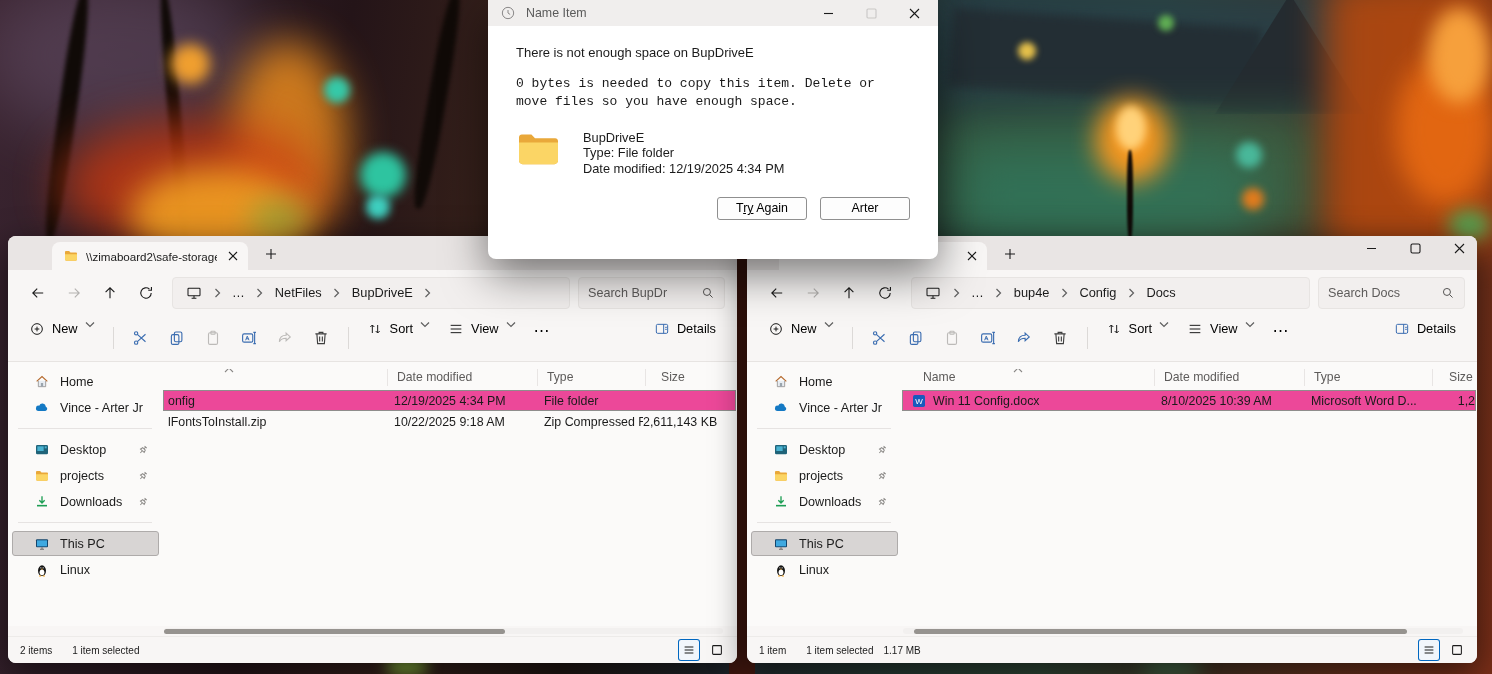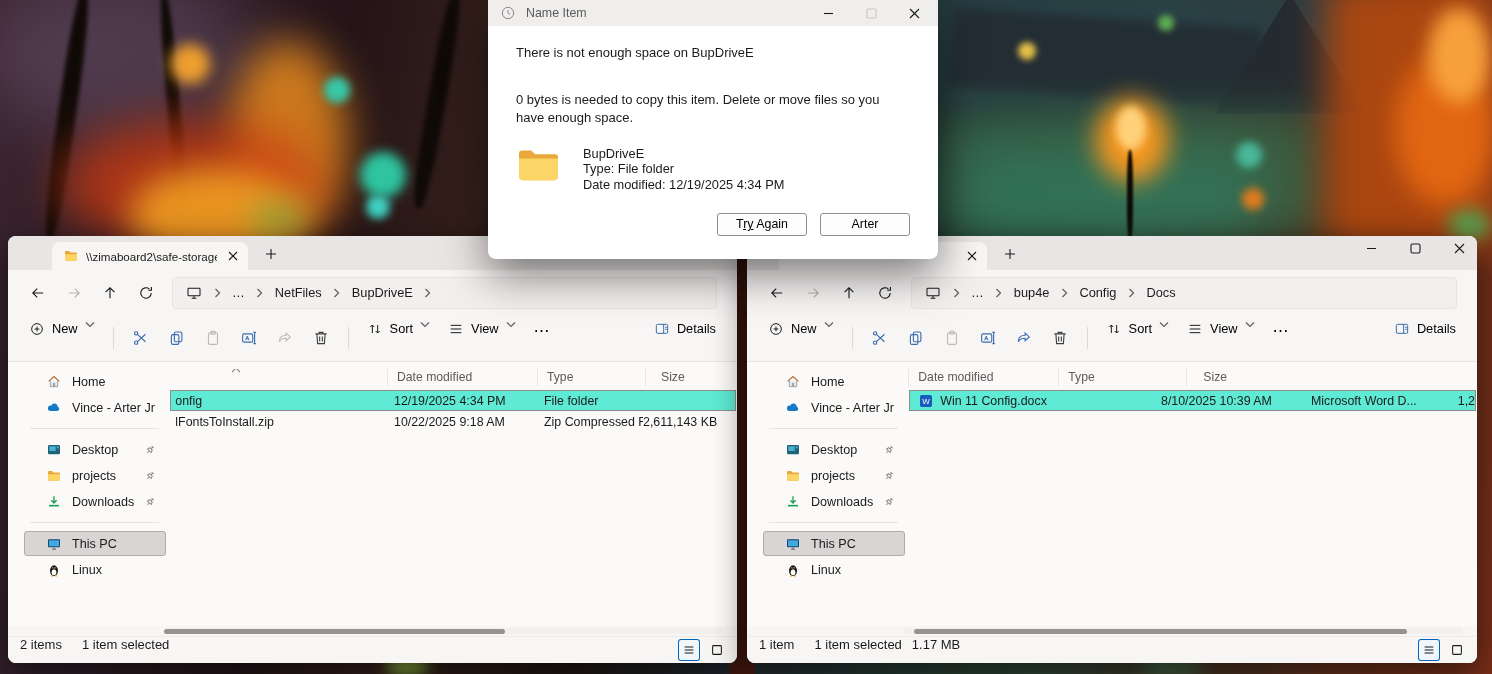--- a/index.html
+++ b/index.html
@@ -37,66 +37,66 @@
   .searchbox input { border:0; background:transparent; outline:0; flex:1; min-width:0; font-size:12.6px; font-family:inherit; color:#1b1b1b; }
   .searchbox input::placeholder { color:#5e5c5b; opacity:1; }
 
   .toolbar { flex:0 0 47px; display:flex; align-items:center; padding:0 12px; border-bottom:1px solid #e7e4e2; }
   .tbtn { display:flex; align-items:flex-start; gap:7px; padding:0 9px; height:34px; border-radius:4px; font-size:12.8px; flex:none; }
   .tico { width:36px; height:34px; display:grid; place-items:center; border-radius:4px; flex:none; }
   .tsep { width:1px; height:22px; background:#dcd9d7; margin:0 9px; flex:none; }
   .spacer { flex:1; }
 
   .content { flex:1; min-height:0; display:flex; background:#fbfaf9; }
-  .sidebar { flex:0 0 154px; padding-top:7px; font-size:12.6px;padding-left:12px; }
+  .sidebar { flex:0 0 154px; padding-top:7px; font-size:12.6px; }
   .snav { height:25px; display:flex; align-items:center; gap:10px; padding:0 9px 0 21px; margin:0 3px 1px 4px; border:1px solid transparent; border-radius:3px; }
   .snav.sel { background:#d8d5d4; border-color:#aeabaa; }
   .snav .lbl { white-space:nowrap; overflow:hidden; }
   .snav .pin { margin-left:auto; }
   .pin svg { transform:rotate(42deg); }
   .sdiv { height:1px; background:#e6e3e2; margin:8px 10px; }
 
   .filelist { flex:1; min-width:0; padding-top:3px; font-size:12.4px; overflow:hidden; }
   .cols { display:flex; height:25px; align-items:center; font-size:12.2px; color:#5d5b5a; }
   .hc { padding-left:9px; height:17px; line-height:17px; border-left:1px solid #e8e5e4; white-space:nowrap; overflow:hidden; flex:none; }
   .hc.first { border-left:0; }
   .hc.name { flex:1; position:relative; }
   .hc.date { width:150px; }
   .lw .hc.type { width:108px; } .lw .hc.size { width:92px; padding-left:15px; }
   .rw .hc.type { width:128px; } .rw .hc.size { width:45px; padding-left:16px; }
   .sortchev { position:absolute; top:-2px; }
   .lw .sortchev { left:62px; } .rw .sortchev { left:112px; }
 
   .row { display:flex; height:21px; align-items:center; margin:0 1px; border:1px solid transparent; }
-  .row.sel { background:#5eead4; border-color:#8f8d8c; }
+  .row.sel { background:#ec4899; border-color:#8f8d8c; }
   .cell { white-space:nowrap; overflow:hidden; flex:none; }
   .cell.name { flex:1; display:flex; align-items:center; gap:6px; min-width:0; }
   .lw .cell.name { padding-left:4px; } .rw .cell.name { padding-left:8px; }
   .cell.date { width:150px; padding-left:9px; }
   .lw .cell.type { width:108px; padding-left:9px; } .lw .cell.size { width:92px; text-align:right; padding-right:30px; }
   .rw .cell.type { width:128px; padding-left:9px; } .rw .cell.size { width:45px; padding-left:12px;text-align:right; }
 
   .hscroll { flex:0 0 10px; display:flex; padding:2px 14px 2px 156px; }
   .htrack { flex:1; position:relative; background:#f2f0ef; border-radius:4px; }
   .hthumb { position:absolute; top:1px; height:5px; background:#96938f; border-radius:3px; }
   .lw .hthumb { left:0; width:61%; } .rw .hthumb { left:2%; width:88%; }
 
-  .statusbar { flex:0 0 27px; display:flex; gap:20px; padding:0 9px 0 12px; font-size:13px; border-top:1px solid #edebe9; background:#f8f6f5; }
+  .statusbar { flex:0 0 27px; display:flex; align-items:center; gap:20px; padding:0 9px 0 12px; font-size:10px; border-top:1px solid #edebe9; background:#f8f6f5; }
   .statusbar .grp { display:flex; gap:18px; }
   .viewtoggles { margin-left:auto; display:flex; gap:6px; align-items:center; }
   .vbtn { width:22px; height:22px; display:grid; place-items:center; border-radius:3px; }
   .vbtn.sel { box-shadow:inset 0 0 0 1px #0067c0; background:#f1f6fb; }
 
   
   .dialog { position:absolute; left:488px; top:0; width:450px; height:259px; background:#fff; border-radius:0 0 8px 8px; box-shadow:0 16px 44px rgba(0,0,0,.5); z-index:10; font-size:13px; }
   .dtitle { height:26px; background:#f0eeed; display:flex; align-items:center; gap:10px; padding:0 10px 0 12px; color:#5a5a5a; font-size:12.4px; }
   .dctrl { margin-left:auto; display:flex; gap:28px; align-items:center; padding-right:6px; }
   .dbody { padding:12px 28px 0; }
   .dheading { margin-top:7px; }
-  .dpara { margin-top:31px; width:372px; line-height:1.42; }
+  .dpara { margin-top:15px; width:372px; line-height:1.42;font-family:Liberation Mono, monospace; }
   .ditem { display:flex; gap:19px; margin-top:17px; align-items:flex-start; }
   .dmeta { font-size:12.8px; line-height:1.2; padding-top:1px; }
   .dbtns { display:flex; justify-content:flex-end; gap:13px; margin-top:21px; }
   .dbtn { width:90px; height:23px; background:#fdfdfd; border:1px solid #8f8f8f; border-radius:3px; font-size:12.4px; font-family:inherit; display:grid; place-items:center; }
   .dfoot { position:absolute; left:0; right:0; bottom:0; height:41px; border-top:1px solid #e6e4e3; display:flex; align-items:center; gap:13px; padding-left:36px; color:#5f5f5f; font-size:12.6px; border-radius:0 0 8px 8px; }
 
   svg { display:block; }
   .i16 { width:16px; height:16px; } .i18 { width:18px; height:18px; } .i12 { width:12px; height:12px; } .i14 { width:14px; height:14px; }
 </style>
 </head>
@@ -206,20 +206,29 @@
             <path d="M2.5 1l4 4-4 4" stroke="#5f5f5f" fill="none" stroke-width="1.2"></path>
           </svg>
         </span>
       <span class="crumb">BupDriveE</span>
       <span class="cchev">
           <svg width="9" height="10" viewBox="0 0 9 10">
             <path d="M2.5 1l4 4-4 4" stroke="#5f5f5f" fill="none" stroke-width="1.2"></path>
           </svg>
         </span>
     </div>
+    <div class="searchbox">
+      <input readonly="" placeholder="Search BupDr" style="">
+      <span>
+          <svg class="i14" viewBox="0 0 20 20">
+            <circle cx="8.5" cy="8.5" r="5" stroke="#454443" fill="none" stroke-width="1.3"></circle>
+            <path d="M12.5 12.5l4 4" stroke="#454443" stroke-width="1.3"></path>
+          </svg>
+        </span>
+    </div>
   </div>
 
   <div class="toolbar">
     <button class="iconbtn tbtn">
       <svg class="i16" viewBox="0 0 24 24">
           <circle cx="12" cy="12" r="8" stroke="#1b1b1b" fill="none" stroke-width="1.5"></circle>
           <path d="M12 8.5v7M8.5 12h7" stroke="#1b1b1b" stroke-width="1.5"></path>
         </svg>
       <span>New</span>
       <svg width="10" height="7" viewBox="0 0 10 7">
@@ -517,20 +526,29 @@
           </svg>
         </span>
       <span class="crumb">Config</span>
       <span class="cchev">
           <svg width="9" height="10" viewBox="0 0 9 10">
             <path d="M2.5 1l4 4-4 4" stroke="#5f5f5f" fill="none" stroke-width="1.2"></path>
           </svg>
         </span>
       <span class="crumb">Docs</span>
     </div>
+    <div class="searchbox">
+      <input readonly="" placeholder="Search Docs" style="">
+      <span>
+          <svg class="i14" viewBox="0 0 20 20">
+            <circle cx="8.5" cy="8.5" r="5" stroke="#454443" fill="none" stroke-width="1.3"></circle>
+            <path d="M12.5 12.5l4 4" stroke="#454443" stroke-width="1.3"></path>
+          </svg>
+        </span>
+    </div>
   </div>
 
   <div class="toolbar">
     <button class="iconbtn tbtn">
       <svg class="i16" viewBox="0 0 24 24">
           <circle cx="12" cy="12" r="8" stroke="#1b1b1b" fill="none" stroke-width="1.5"></circle>
           <path d="M12 8.5v7M8.5 12h7" stroke="#1b1b1b" stroke-width="1.5"></path>
         </svg>
       <span>New</span>
       <svg width="10" height="7" viewBox="0 0 10 7">
@@ -689,20 +707,28 @@
               <path d="M10.6 10.2h2.8l-1.4 1.8z" fill="#f5a623"></path>
               <path d="M7.6 20.2h3.2v1.6H7.6zM13.2 20.2h3.2v1.6h-3.2z" fill="#f5a623"></path>
             </svg>
           </span>
         <span class="lbl">Linux</span>
       </div>
     </aside>
 
     <div class="filelist">
       <div class="cols">
+        <div class="hc name first" style="padding-left:22px">
+          <span class="sortchev">
+              <svg width="10" height="6" viewBox="0 0 10 6">
+                <path d="M1 5l4-4 4 4" fill="none" stroke="#8a8886" stroke-width="1.1"></path>
+              </svg>
+            </span>
+          <span>Name</span>
+        </div>
         <div class="hc date">Date modified</div>
         <div class="hc type">Type</div>
         <div class="hc size">Size</div>
       </div>
       <div class="row sel">
         <div class="cell name">
           <span>
               <svg class="i16" viewBox="0 0 24 24">
                 <rect x="3" y="3" width="18" height="18" rx="2.5" fill="#185abd"></rect>
                 <text x="12" y="16.5" font-size="12" fill="#ffffff" text-anchor="middle" font-family="Liberation Sans, sans-serif">W</text>

